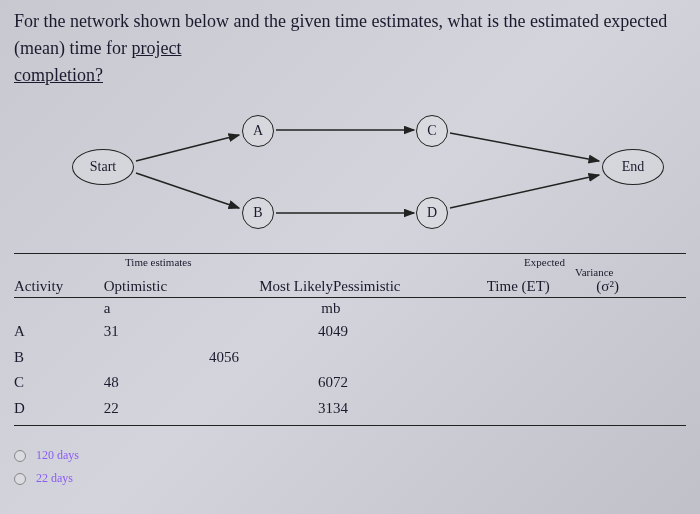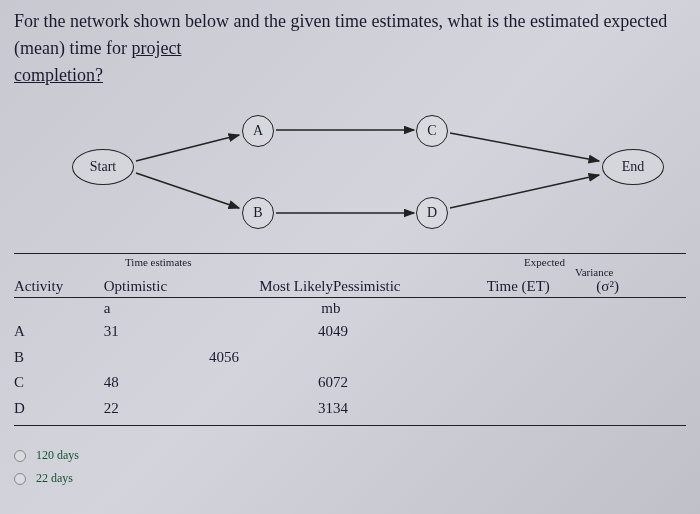--- a/index.html
+++ b/index.html
@@ -50,21 +50,21 @@
     .c-var { width: 90px; }
     .hdr-top { display: flex; font-size: 11px; justify-content: center; }
     .hdr-top .spacer { width: 90px; }
     .hdr-top .te { width: 230px; }
     .hdr-top .exp { width: 220px; text-align: right; padding-right: 10px; }
     .hdr-top .var { width: 90px; margin-top: 10px; }
     .sub { font-size: 15px; }
     .data-rows { margin-top: 2px; }
     .data-rows .row { line-height: 1.7; }
     .options { margin-top: 22px; }
-    .opt { display: flex; align-items: center; margin: 8px 0; font-size: 12px; color: #14532d; }
+    .opt { display: flex; align-items: center; margin: 8px 0; font-size: 12px; color: #8b5cf6; }
     .radio {
       width: 12px; height: 12px; border: 1.2px solid #888; border-radius: 50%; margin-right: 10px;
       background: rgba(255,255,255,0.2);
     }
   </style>
 </head>
 <body>
 
 <div class="question">
   <span>For the network shown below and the given time estimates, what is the estimated expected (mean) time for </span><span class="underline">project</span>

